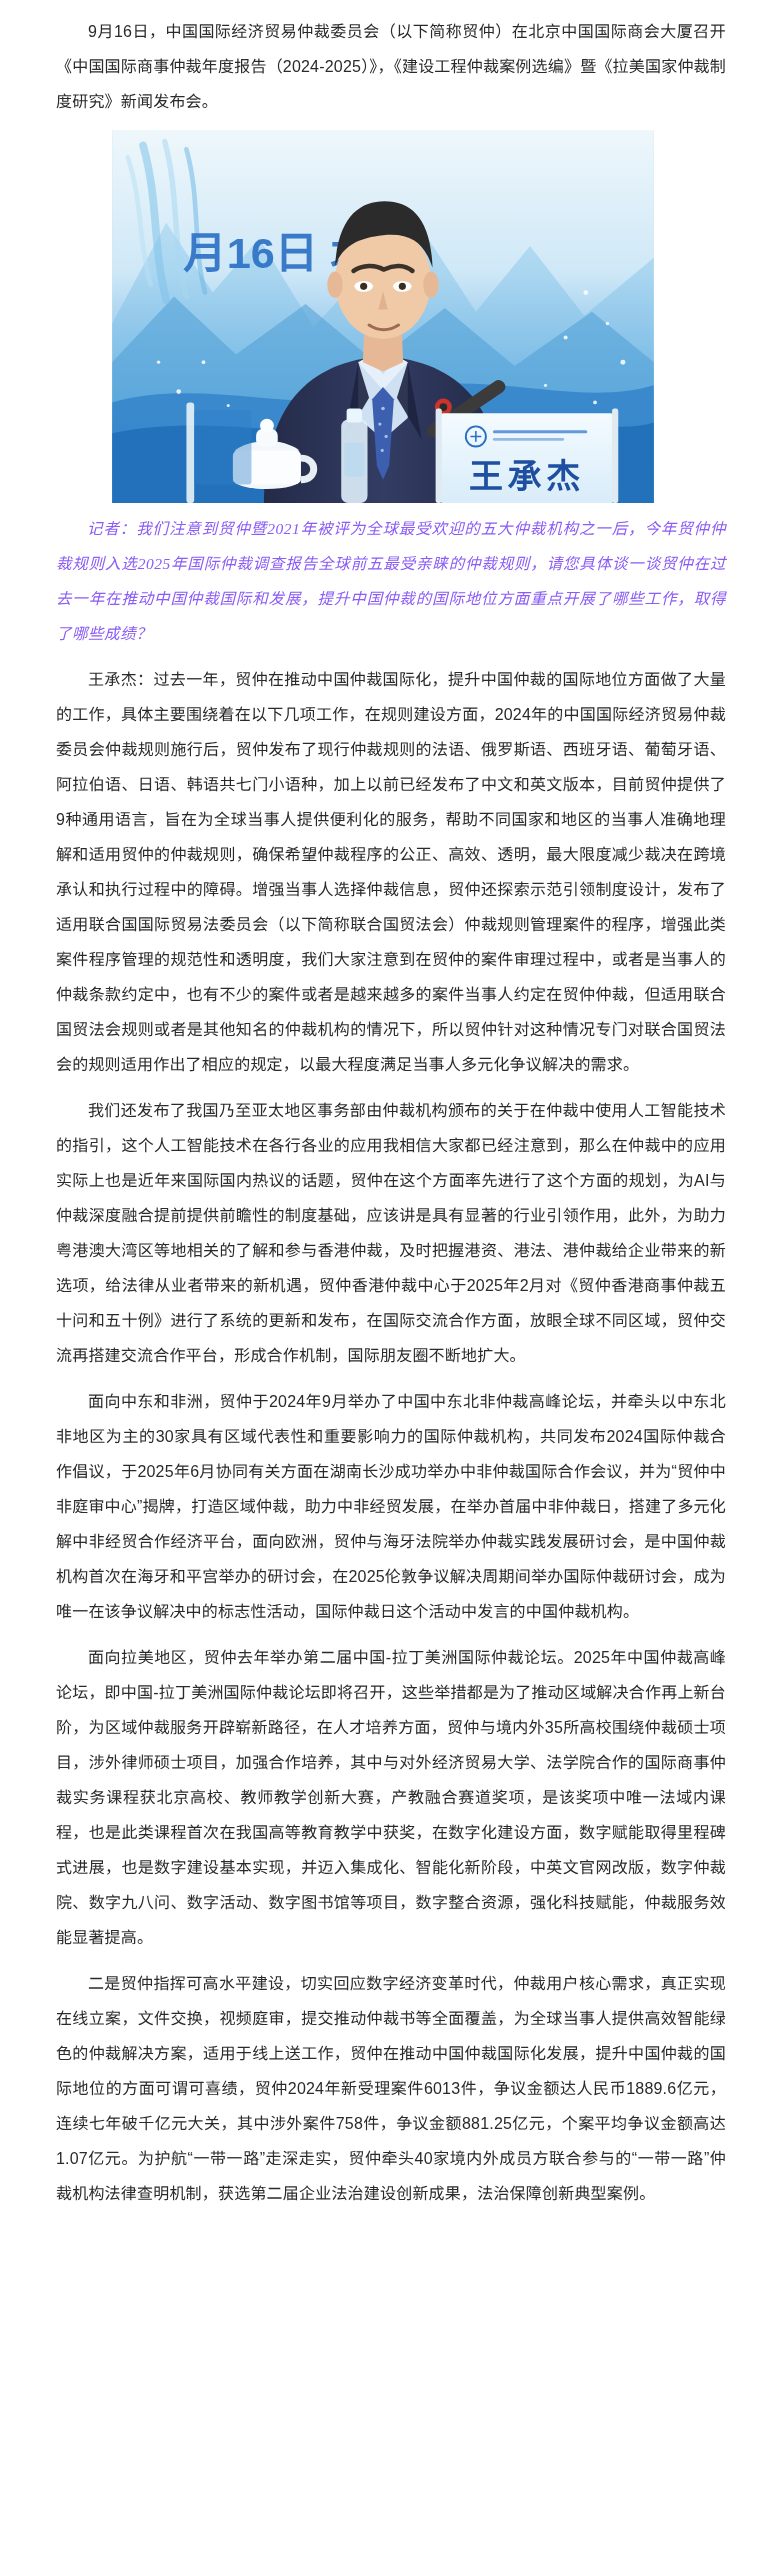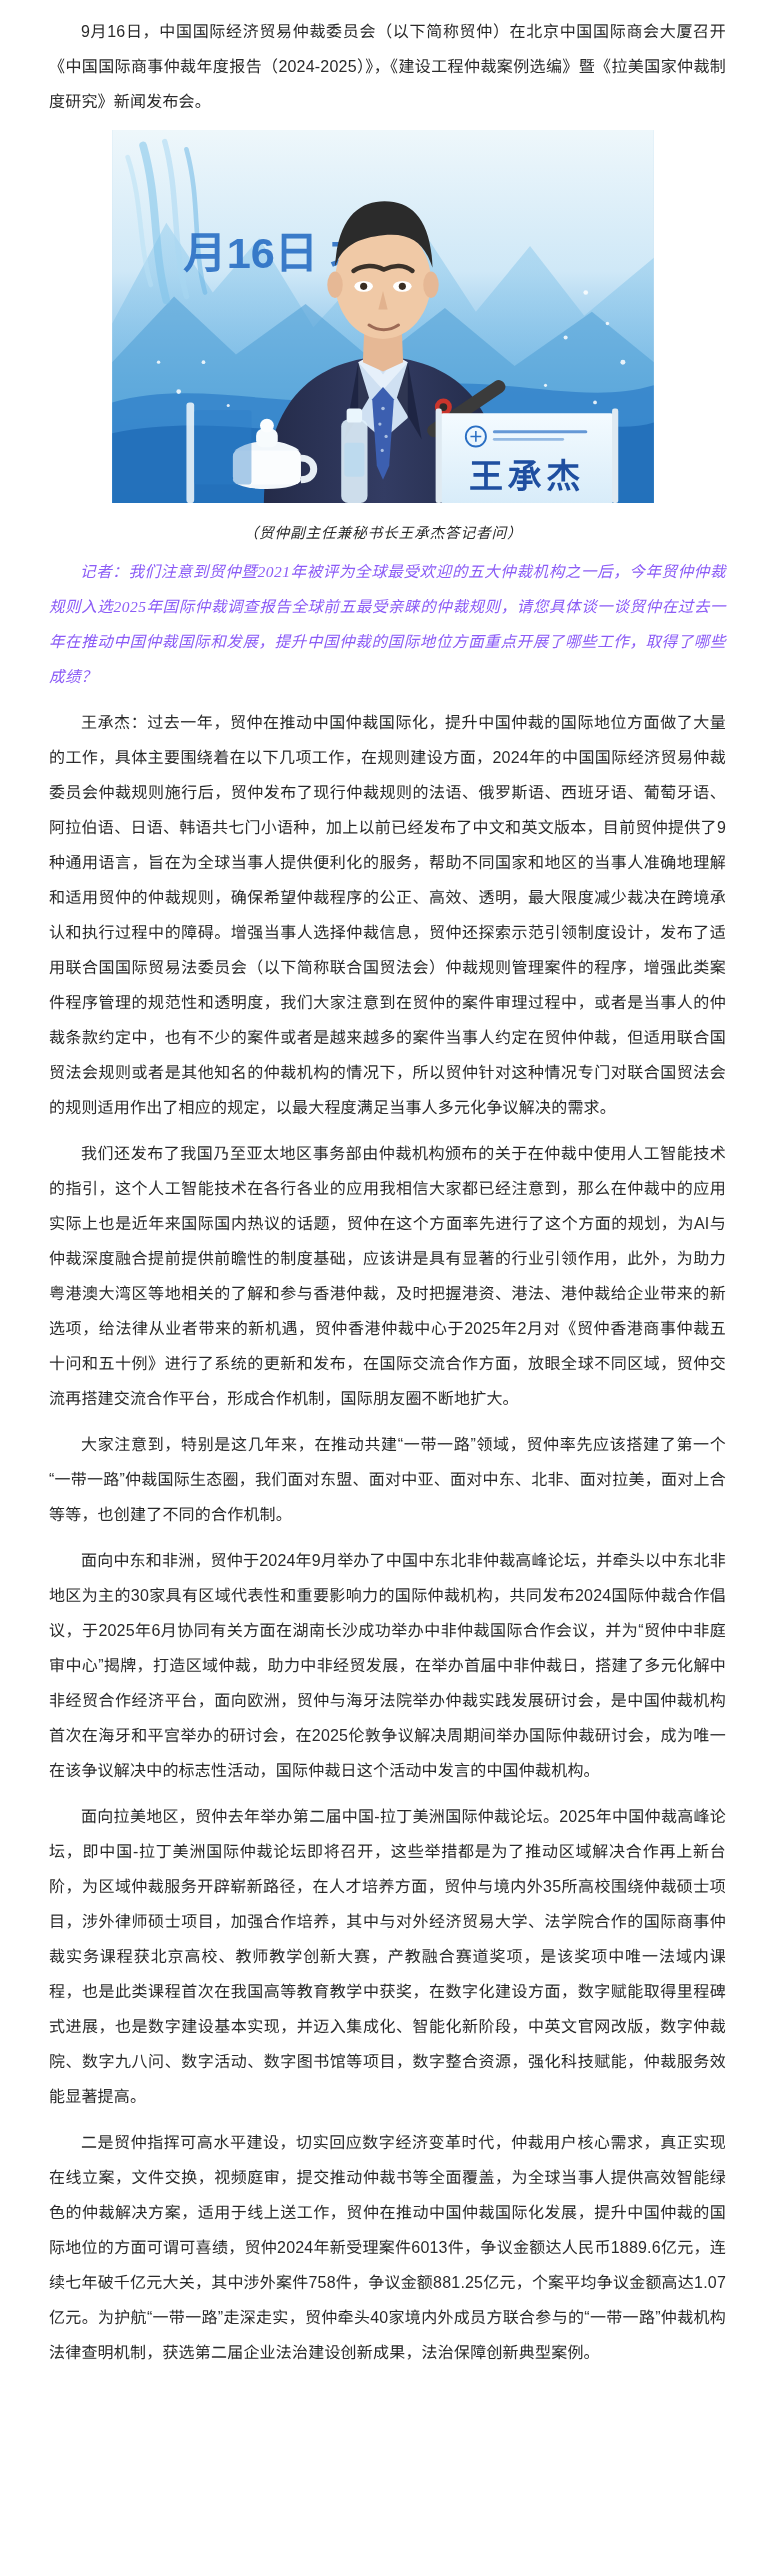--- a/index.html
+++ b/index.html
@@ -15,21 +15,21 @@
     color: #222222;
     -webkit-font-smoothing: antialiased;
   }
   .page {
     width: 766px;
     box-sizing: border-box;
     padding: 14px 40px 15.5px 40px;
     background: #ffffff;
   }
   p.para {
-    margin: 0 0 11px 9px;
+    margin: 0 0 11px 16px;
     font-size: 16px;
     line-height: 35px;
     text-align: justify;
     text-justify: inter-ideograph;
     text-indent: 2em;
     color: #2a2a2a;
     letter-spacing: 0.2px;
     font-weight: 400;
   }
   
@@ -206,28 +206,26 @@
             <text x="536" y="462" text-anchor="middle" font-family="'Liberation Sans', sans-serif" font-size="44" font-weight="bold" letter-spacing="6" fill="#1f4fa0">王承杰</text>
           </g>
 
           <g opacity="0.9">
             <rect x="96" y="352" width="10" height="130" rx="4" fill="#e9f3fa"></rect>
             <rect x="106" y="362" width="74" height="96" rx="3" fill="#2f7fc8" opacity="0.45"></rect>
           </g>
         </g>
       </svg>
     </div>
-    <figcaption class="figcaption">（贸仲副主任兼秘书长王承杰答记者问）</figcaption>
   </figure>
 
   <div class="spacer-sm"></div>
 
   <p class="para question">记者：我们注意到贸仲暨2021年被评为全球最受欢迎的五大仲裁机构之一后，今年贸仲仲裁规则入选2025年国际仲裁调查报告全球前五最受亲睐的仲裁规则，请您具体谈一谈贸仲在过去一年在推动中国仲裁国际和发展，提升中国仲裁的国际地位方面重点开展了哪些工作，取得了哪些成绩？</p>
 
   <p class="para">王承杰：过去一年，贸仲在推动中国仲裁国际化，提升中国仲裁的国际地位方面做了大量的工作，具体主要围绕着在以下几项工作，在规则建设方面，2024年的中国国际经济贸易仲裁委员会仲裁规则施行后，贸仲发布了现行仲裁规则的法语、俄罗斯语、西班牙语、葡萄牙语、阿拉伯语、日语、韩语共七门小语种，加上以前已经发布了中文和英文版本，目前贸仲提供了9种通用语言，旨在为全球当事人提供便利化的服务，帮助不同国家和地区的当事人准确地理解和适用贸仲的仲裁规则，确保希望仲裁程序的公正、高效、透明，最大限度减少裁决在跨境承认和执行过程中的障碍。增强当事人选择仲裁信息，贸仲还探索示范引领制度设计，发布了适用联合国国际贸易法委员会（以下简称联合国贸法会）仲裁规则管理案件的程序，增强此类案件程序管理的规范性和透明度，我们大家注意到在贸仲的案件审理过程中，或者是当事人的仲裁条款约定中，也有不少的案件或者是越来越多的案件当事人约定在贸仲仲裁，但适用联合国贸法会规则或者是其他知名的仲裁机构的情况下，所以贸仲针对这种情况专门对联合国贸法会的规则适用作出了相应的规定，以最大程度满足当事人多元化争议解决的需求。</p>
   <p class="para">我们还发布了我国乃至亚太地区事务部由仲裁机构颁布的关于在仲裁中使用人工智能技术的指引，这个人工智能技术在各行各业的应用我相信大家都已经注意到，那么在仲裁中的应用实际上也是近年来国际国内热议的话题，贸仲在这个方面率先进行了这个方面的规划，为AI与仲裁深度融合提前提供前瞻性的制度基础，应该讲是具有显著的行业引领作用，此外，为助力粤港澳大湾区等地相关的了解和参与香港仲裁，及时把握港资、港法、港仲裁给企业带来的新选项，给法律从业者带来的新机遇，贸仲香港仲裁中心于2025年2月对《贸仲香港商事仲裁五十问和五十例》进行了系统的更新和发布，在国际交流合作方面，放眼全球不同区域，贸仲交流再搭建交流合作平台，形成合作机制，国际朋友圈不断地扩大。</p>
-  <p class="para">大家注意到，特别是这几年来，在推动共建“一带一路”领域，贸仲率先应该搭建了第一个“一带一路”仲裁国际生态圈，我们面对东盟、面对中亚、面对中东、北非、面对拉美，面对上合等等，也创建了不同的合作机制。</p>
   <p class="para">面向中东和非洲，贸仲于2024年9月举办了中国中东北非仲裁高峰论坛，并牵头以中东北非地区为主的30家具有区域代表性和重要影响力的国际仲裁机构，共同发布2024国际仲裁合作倡议，于2025年6月协同有关方面在湖南长沙成功举办中非仲裁国际合作会议，并为“贸仲中非庭审中心”揭牌，打造区域仲裁，助力中非经贸发展，在举办首届中非仲裁日，搭建了多元化解中非经贸合作经济平台，面向欧洲，贸仲与海牙法院举办仲裁实践发展研讨会，是中国仲裁机构首次在海牙和平宫举办的研讨会，在2025伦敦争议解决周期间举办国际仲裁研讨会，成为唯一在该争议解决中的标志性活动，国际仲裁日这个活动中发言的中国仲裁机构。</p>
   <p class="para">面向拉美地区，贸仲去年举办第二届中国-拉丁美洲国际仲裁论坛。2025年中国仲裁高峰论坛，即中国-拉丁美洲国际仲裁论坛即将召开，这些举措都是为了推动区域解决合作再上新台阶，为区域仲裁服务开辟崭新路径，在人才培养方面，贸仲与境内外35所高校围绕仲裁硕士项目，涉外律师硕士项目，加强合作培养，其中与对外经济贸易大学、法学院合作的国际商事仲裁实务课程获北京高校、教师教学创新大赛，产教融合赛道奖项，是该奖项中唯一法域内课程，也是此类课程首次在我国高等教育教学中获奖，在数字化建设方面，数字赋能取得里程碑式进展，也是数字建设基本实现，并迈入集成化、智能化新阶段，中英文官网改版，数字仲裁院、数字九八问、数字活动、数字图书馆等项目，数字整合资源，强化科技赋能，仲裁服务效能显著提高。</p>
   <p class="para">二是贸仲指挥可高水平建设，切实回应数字经济变革时代，仲裁用户核心需求，真正实现在线立案，文件交换，视频庭审，提交推动仲裁书等全面覆盖，为全球当事人提供高效智能绿色的仲裁解决方案，适用于线上送工作，贸仲在推动中国仲裁国际化发展，提升中国仲裁的国际地位的方面可谓可喜绩，贸仲2024年新受理案件6013件，争议金额达人民币1889.6亿元，连续七年破千亿元大关，其中涉外案件758件，争议金额881.25亿元，个案平均争议金额高达1.07亿元。为护航“一带一路”走深走实，贸仲牵头40家境内外成员方联合参与的“一带一路”仲裁机构法律查明机制，获选第二届企业法治建设创新成果，法治保障创新典型案例。</p>
 
 </div>
 
 
 </body></html>

